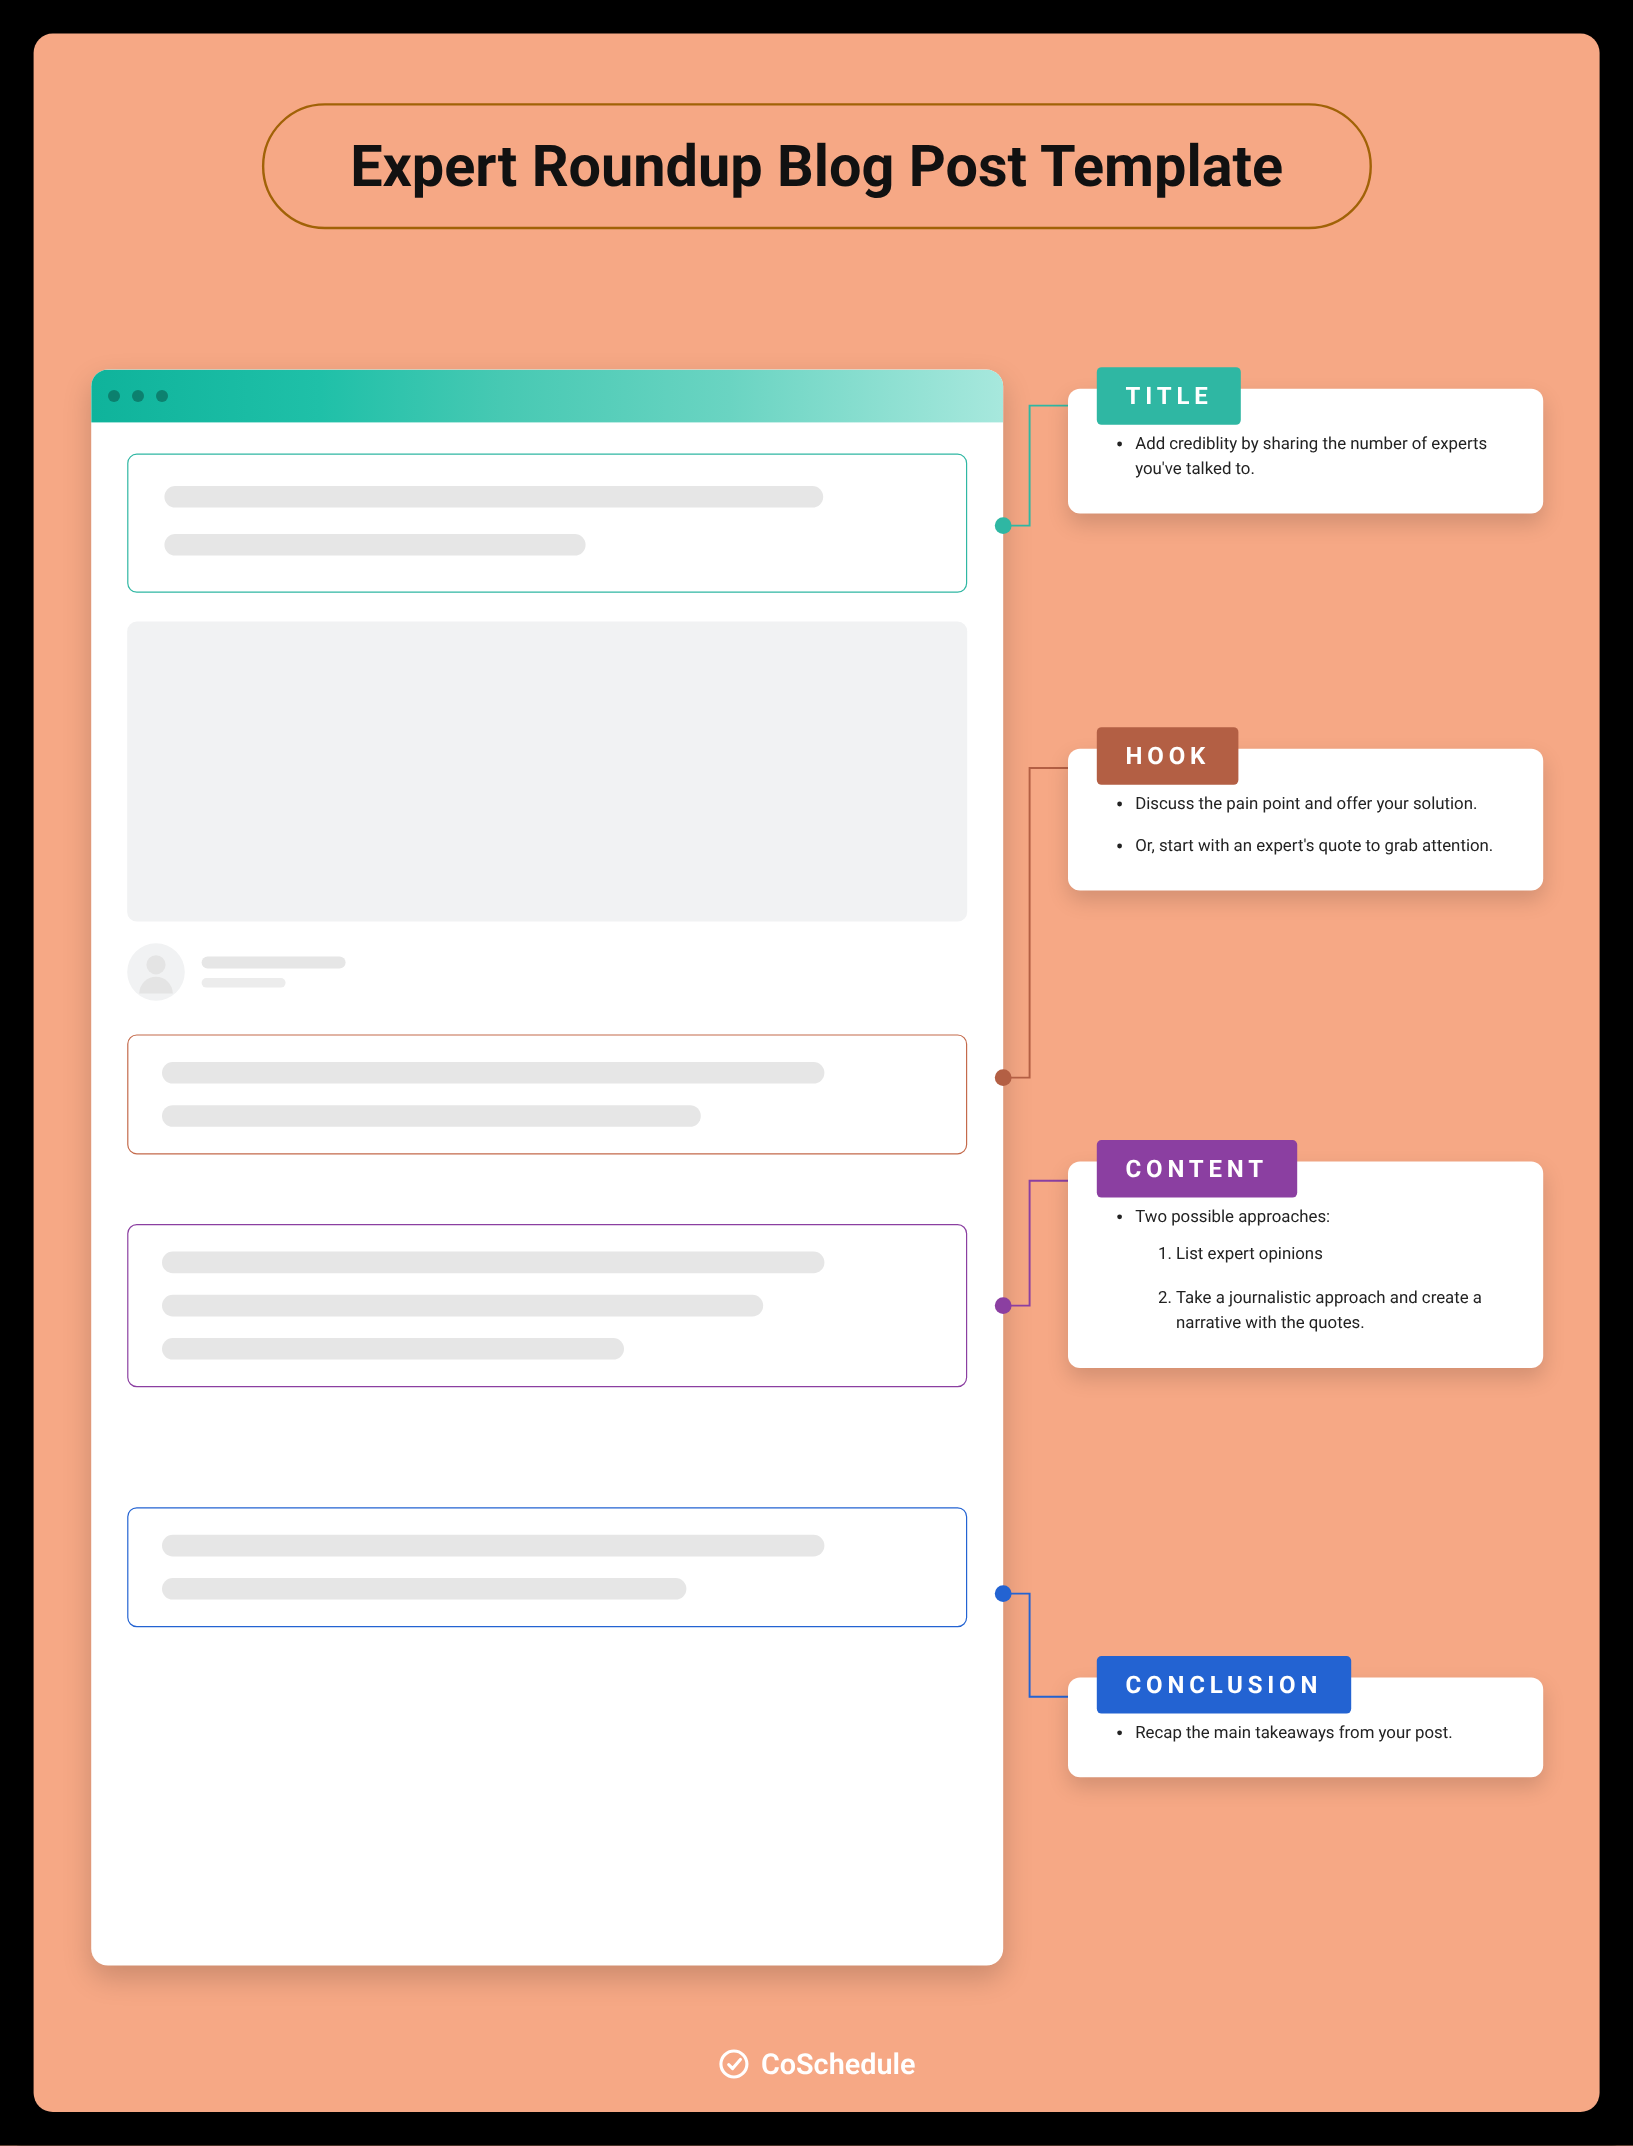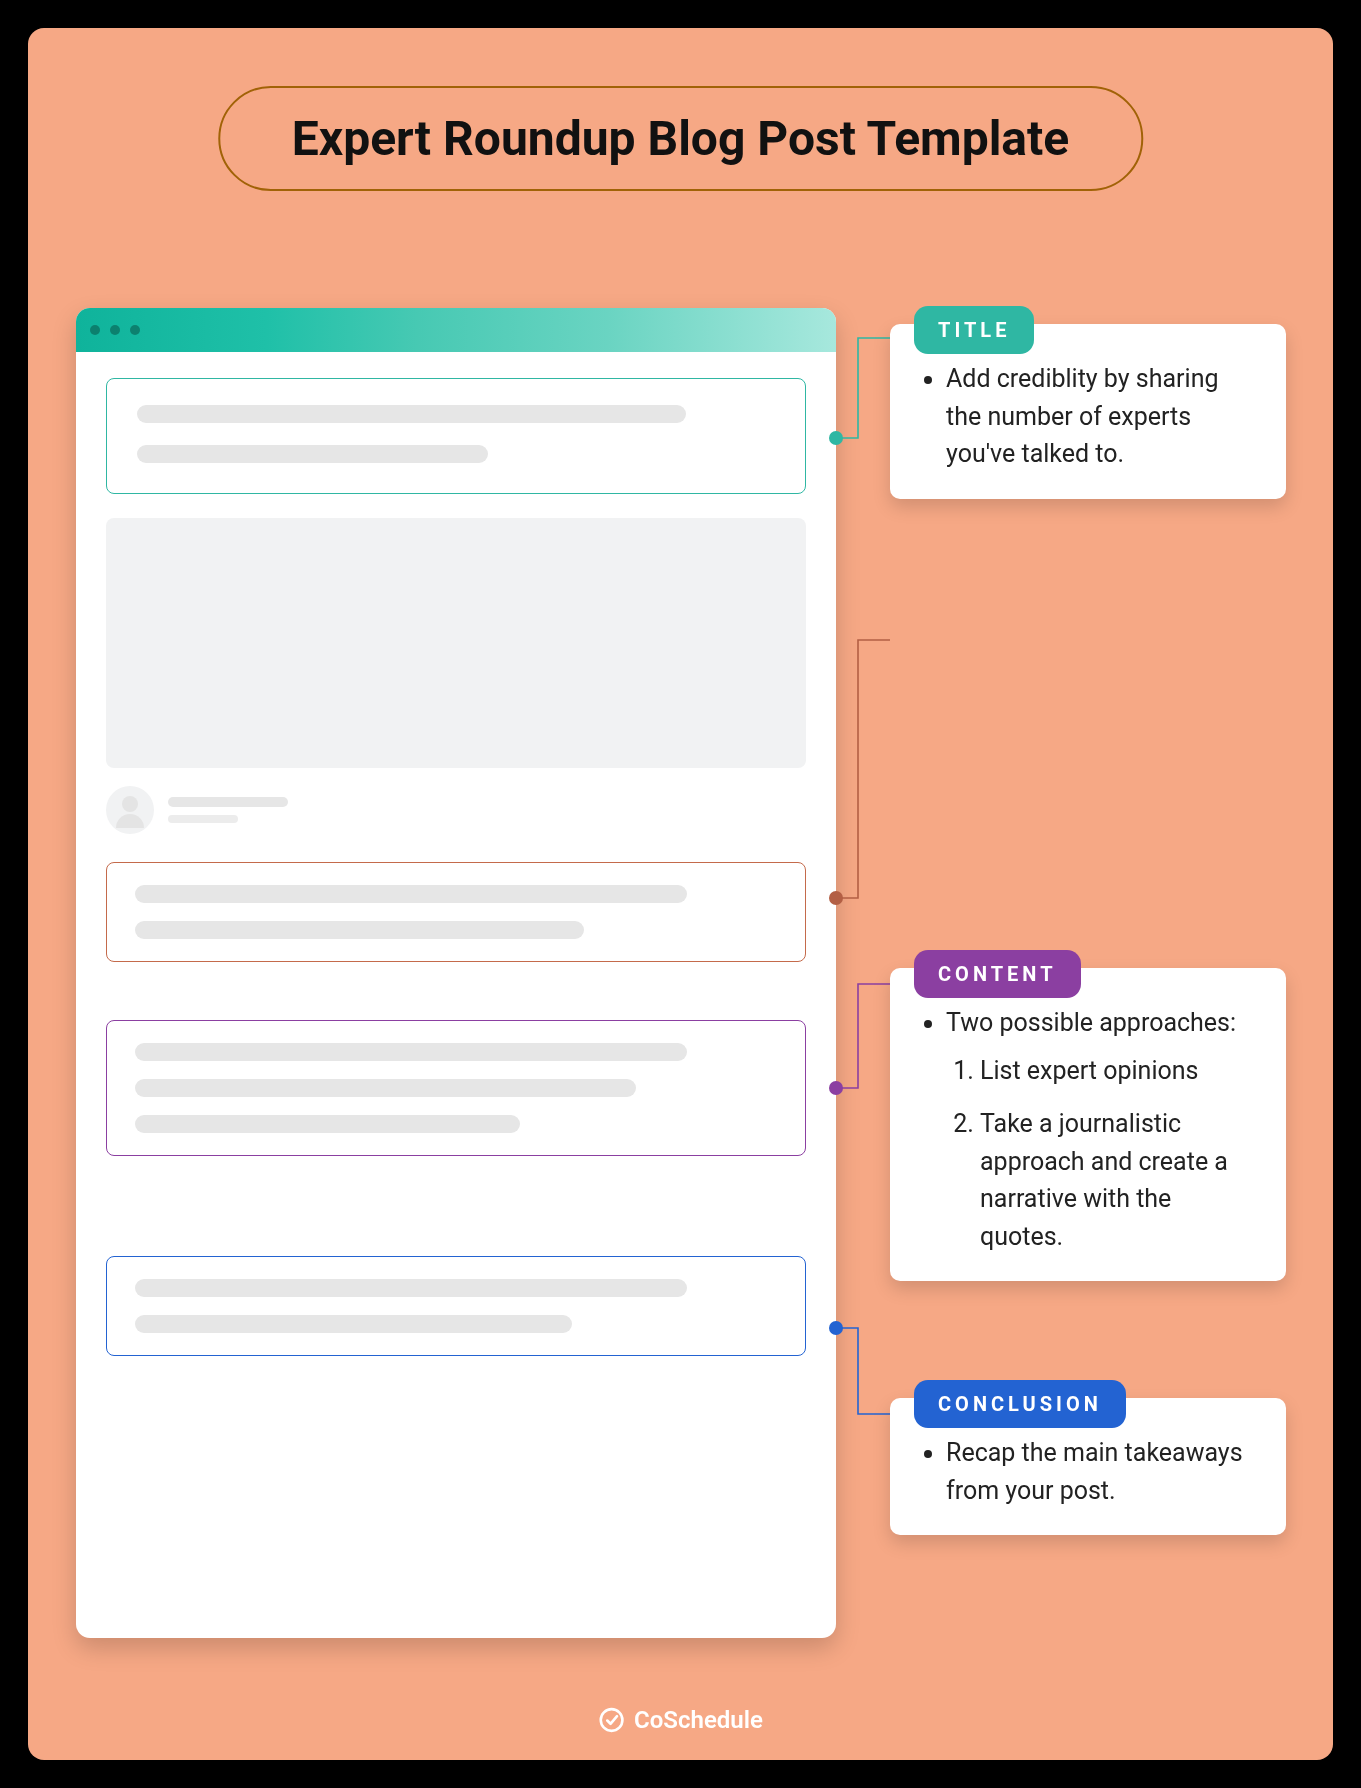--- a/index.html
+++ b/index.html
@@ -154,25 +154,25 @@
   }
   .card .tag {
     position: absolute;
     top: -18px;
     left: 24px;
     padding: 12px 24px;
     color: #fff;
     font-weight: 700;
     letter-spacing: 4px;
     font-size: 20px;
-    border-radius: 14px;
+    border-radius: 4px;
   }
   .card .body {
     padding: 36px 28px 26px 34px;
-    font-size: 25px;
+    font-size: 14px;
     line-height: 1.5;
     color: #222;
   }
   .card ul { list-style: disc; padding-left: 22px; }
   .card ul li { margin-bottom: 14px; }
   .card ul li:last-child { margin-bottom: 0; }
   .card ol { list-style: decimal; padding-left: 34px; margin-top: 10px; }
   .card ol li { margin-bottom: 16px; }
 
   .card-title { top: 296px; }
@@ -262,20 +262,29 @@
 
     <div class="card card-title">
       <div class="tag">TITLE</div>
       <div class="body">
         <ul>
           <li>Add crediblity by sharing the number of experts you've talked to.</li>
         </ul>
       </div>
     </div>
 
+    <div class="card card-hook">
+      <div class="tag">HOOK</div>
+      <div class="body">
+        <ul>
+          <li>Discuss the pain point and offer your solution.</li>
+          <li>Or, start with an expert's quote to grab attention.</li>
+        </ul>
+      </div>
+    </div>
 
     <div class="card card-conclusion">
       <div class="tag">CONCLUSION</div>
       <div class="body">
         <ul>
           <li>Recap the main takeaways from your post.</li>
         </ul>
       </div>
     </div>
 

